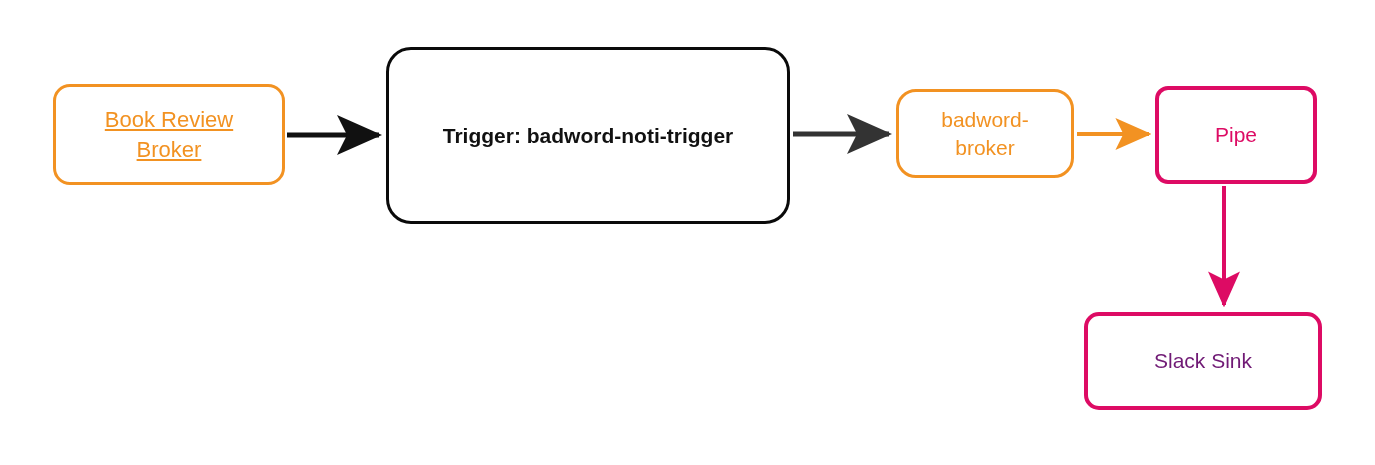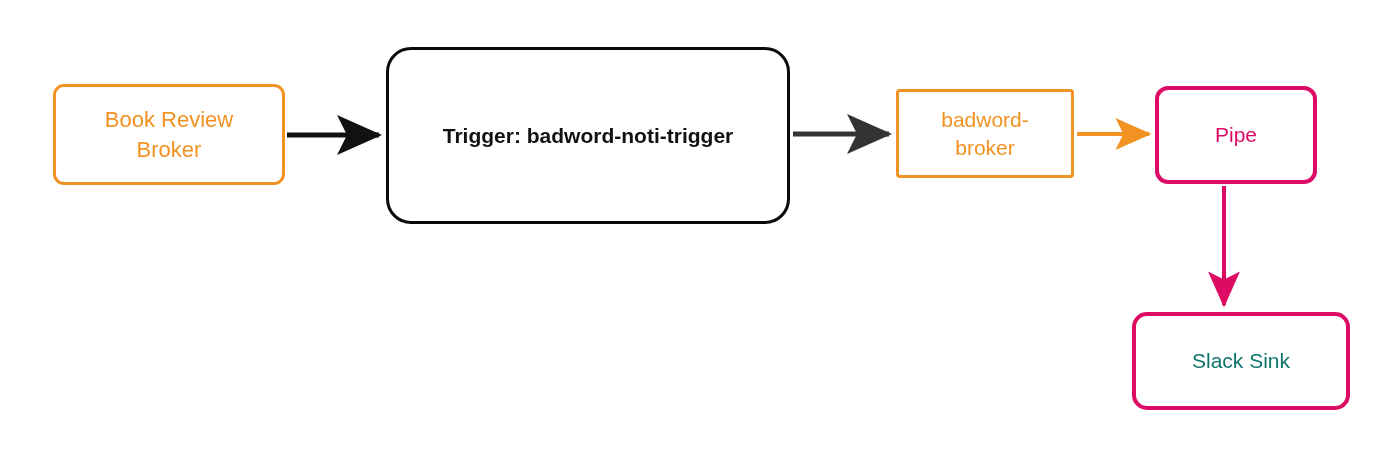--- a/index.html
+++ b/index.html
@@ -35,23 +35,24 @@
     line-height: 1.32;
   }
 
   
   #node-book-review-broker {
     left: 53px;
     top: 84px;
     width: 232px;
     height: 101px;
     border: 3px solid #F29222;
-    border-radius: 11px;
+    border-radius: 17px;
     color: #F29222;
     font-size: 22px;
+    text-decoration: underline;
   }
 
   
   #node-trigger {
     left: 386px;
     top: 47px;
     width: 404px;
     height: 177px;
     border: 3px solid #0a0a0a;
     border-radius: 25px;
@@ -66,47 +67,47 @@
   }
   #node-trigger .k { font-weight: bold; }
 
   
   #node-badword-broker {
     left: 896px;
     top: 89px;
     width: 178px;
     height: 89px;
     border: 3px solid #F29222;
-    border-radius: 4px;
+    border-radius: 20px;
     color: #F29222;
     font-size: 21px;
   }
 
   
   #node-pipe {
     left: 1155px;
     top: 86px;
     width: 162px;
     height: 98px;
     border: 4px solid #DD0B64;
     border-radius: 13px;
     color: #DD0B64;
     font-size: 21px;
     align-items: center;
   }
 
   
   #node-slack-sink {
-    left: 1132px;
+    left: 1084px;
     top: 312px;
-    width: 218px;
+    width: 238px;
     height: 98px;
     border: 4px solid #DD0B64;
     border-radius: 15px;
-    color: #0f766e;
+    color: #701a75;
     font-size: 21px;
   }
 </style>
 </head>
 <body>
 
 <div id="diagram-canvas">
 
   <svg id="edge-layer" viewBox="0 0 1375 465" xmlns="http://www.w3.org/2000/svg">
     <defs>

